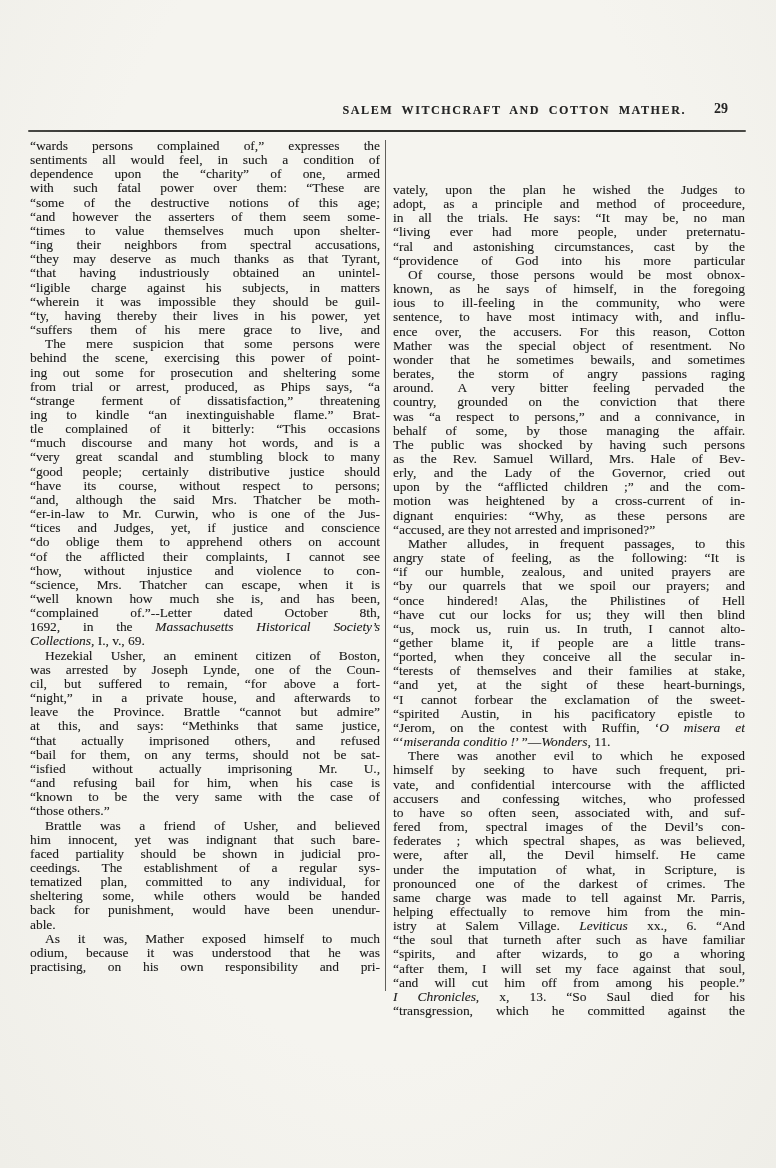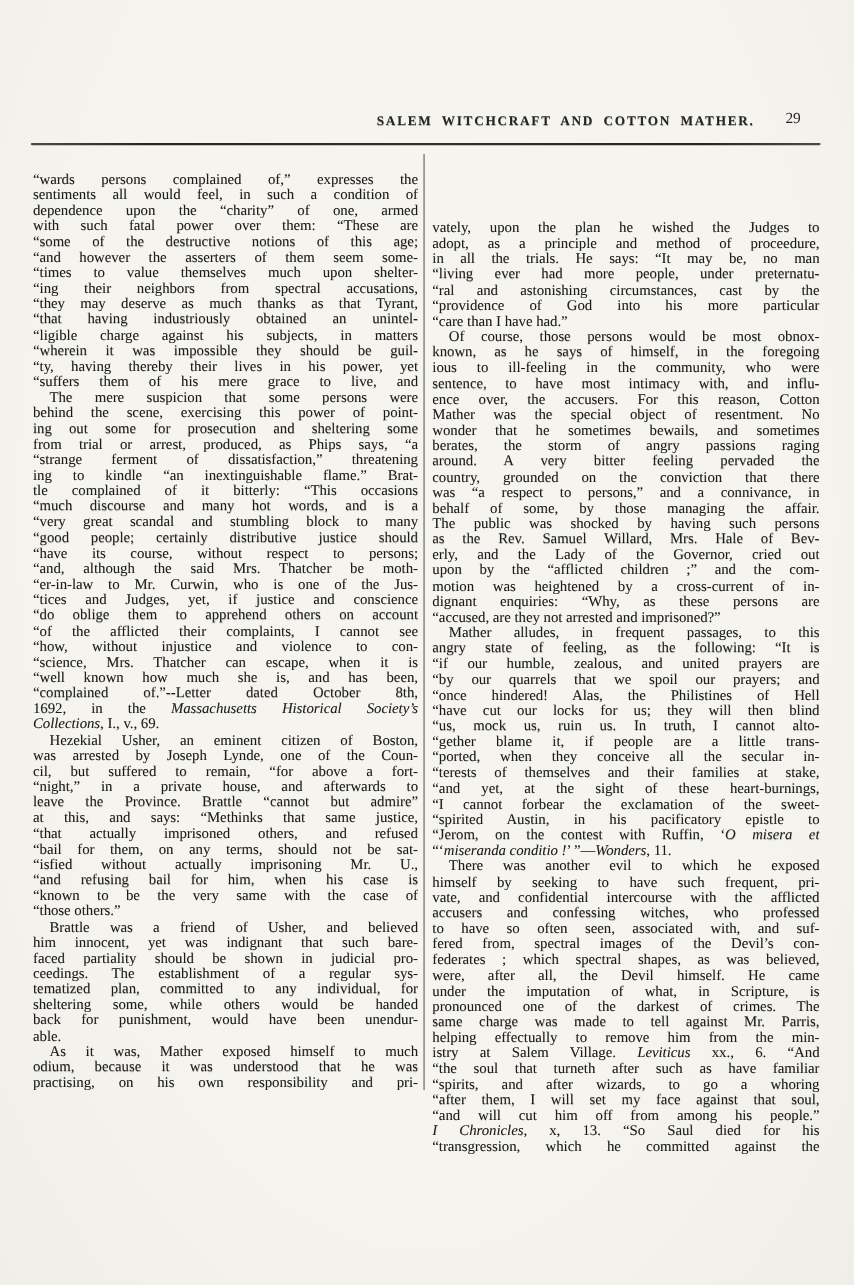--- a/index.html
+++ b/index.html
@@ -18,29 +18,29 @@
   }
   .header-title{
     position:absolute;left:0;right:60px;text-align:right;
     font-size:12px;font-weight:bold;letter-spacing:1.6px;
     word-spacing:4px;color:#252525;
     text-shadow:0.3px 0.3px 0 rgba(30,30,30,.35);
     white-space:nowrap;
   }
   .page-number{
     position:absolute;right:18px;top:-2px;
-    font-size:14px;font-weight:normal;color:#252525;margin-left:27px;
+    font-size:14px;font-weight:bold;color:#252525;margin-left:27px;
   }
   .header-rule{
     position:absolute;top:130px;left:28px;width:718px;height:2px;
     background:linear-gradient(90deg,#4a4a46,#262624 15%,#30302c 50%,#262624 85%,#4a4a46);
     border-radius:1px;
   }
   .col{
-    position:absolute;top:156px;width:350px;
+    position:absolute;top:139px;width:350px;
   }
   .col-left{left:30px;}
   .col-right{left:393px;width:352px;margin-top:44px;}
   .col-divider{
     position:absolute;top:140px;left:385px;width:1px;height:851px;
     background:rgba(45,45,42,0.75);
   }
   .line{
     height:14.16px;overflow:hidden;
     font-size:13.4px;line-height:14.16px;
@@ -129,21 +129,20 @@
 
   <div class="col-divider"></div>
 
   <div class="col col-right" id="col-right">
       <div class="line">vately, upon the plan he wished the Judges to</div>
       <div class="line">adopt, as a principle and method of proceedure,</div>
       <div class="line">in all the trials.  He says: “It may be, no man</div>
       <div class="line">“living ever had more people, under preternatu-</div>
       <div class="line">“ral and astonishing circumstances, cast by the</div>
       <div class="line">“providence of God into his more particular</div>
-      <div class="line end">“care than I have had.”</div>
       <div class="line ind">Of course, those persons would be most obnox-</div>
       <div class="line">known, as he says of himself, in the foregoing</div>
       <div class="line">ious to ill-feeling in the community, who were</div>
       <div class="line">sentence, to have most intimacy with, and influ-</div>
       <div class="line">ence over, the accusers.  For this reason, Cotton</div>
       <div class="line">Mather was the special object of resentment.  No</div>
       <div class="line">wonder that he sometimes bewails, and sometimes</div>
       <div class="line">berates, the storm of angry passions raging</div>
       <div class="line">around.  A very bitter feeling pervaded the</div>
       <div class="line">country, grounded on the conviction that there</div>

